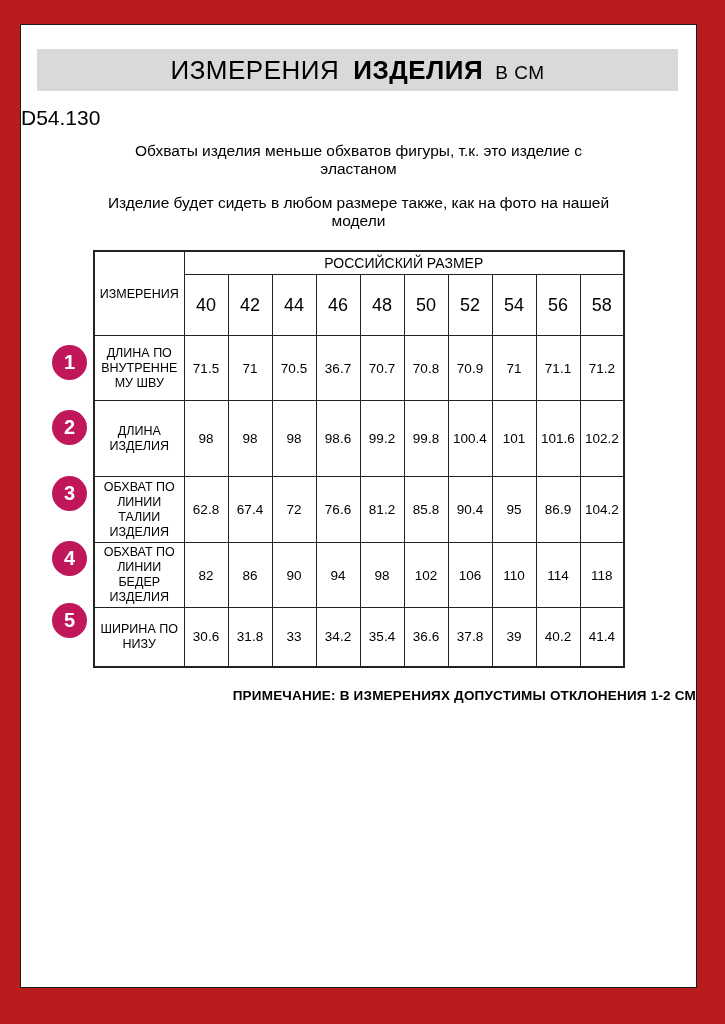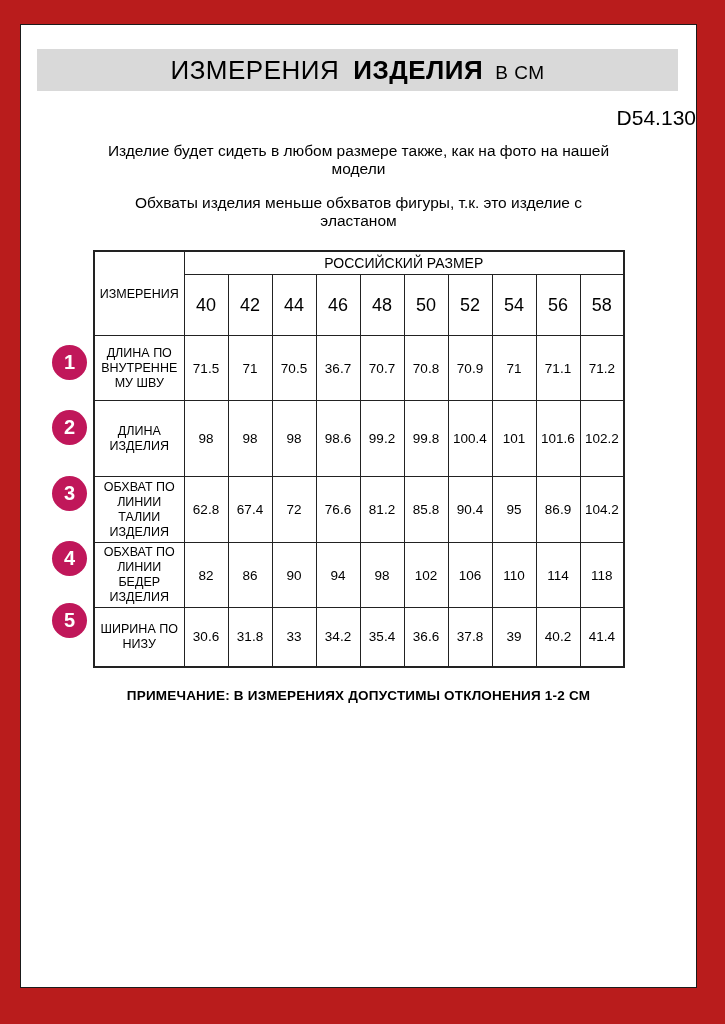--- a/index.html
+++ b/index.html
@@ -11,21 +11,21 @@
     position:absolute;left:20px;top:24px;width:677px;height:964px;
     border:1.5px solid #1b1b1b;box-sizing:border-box;background:#fff;
   }
   .header-bar{
     margin:24px 0 0 16px;width:641px;height:42px;background:#d9d9d9;
     text-align:center;line-height:42px;white-space:nowrap;
   }
   .h-reg{font-size:26px;letter-spacing:0.5px;}
   .h-bold{font-size:26px;font-weight:bold;letter-spacing:0.5px;margin:0 12px 0 14px;}
   .h-suffix{font-size:19px;letter-spacing:0.5px;}
-  .code{margin-top:15px;text-align:right;font-size:21px;}
+  .code{margin-top:15px;text-align:left;font-size:21px;}
   .intro{
     margin:12px auto 0 auto;max-width:560px;text-align:center;
     font-size:15.5px;line-height:17.5px;white-space:pre-line;
   }
   .intro + .intro{margin-top:17px;}
   .table-zone{display:flex;margin-top:21px;align-items:flex-start;}
   .markers{width:72px;flex:0 0 72px;display:flex;flex-direction:column;}
   .marker-spacer{height:80px;}
   .marker-cell{display:flex;align-items:center;}
   .circle{
@@ -40,40 +40,40 @@
   table.size-table th, table.size-table td{
     border:1px solid #222;padding:1px 2px;text-align:center;vertical-align:middle;
     overflow:hidden;
   }
   th.corner{font-size:12.5px;font-weight:normal;}
   th.group{font-size:14px;font-weight:normal;height:20px;}
   th.size{font-size:18px;font-weight:normal;height:58px;}
   td.label{font-size:12.5px;line-height:15px;white-space:pre-line;}
   td.val{font-size:13.5px;}
   .note{
-    margin-top:20px;text-align:center;font-size:13.5px;font-weight:bold;
+    margin-top:20px;text-align:right;font-size:13.5px;font-weight:bold;
     letter-spacing:0.2px;
   }
 </style>
 </head>
 <body>
 
 <div class="canvas">
   <div class="frame">
 
     <div class="header-bar">
       <span class="h-reg">ИЗМЕРЕНИЯ</span><span class="h-bold">ИЗДЕЛИЯ</span><span class="h-suffix">В СМ</span>
     </div>
 
     <div class="code">D54.130</div>
 
+    <p class="intro">Обхваты изделия меньше обхватов фигуры, т.к. это изделие с
+эластаном</p>
     <p class="intro">Изделие будет сидеть в любом размере также, как на фото на нашей
 модели</p>
-    <p class="intro">Обхваты изделия меньше обхватов фигуры, т.к. это изделие с
-эластаном</p>
 
     <div class="table-zone">
       <div class="markers" id="markers">
           <div class="marker-spacer"></div>
           <div class="marker-cell" style="height: 65px;">
             <div class="circle">1</div>
           </div>
           <div class="marker-cell" style="height: 65px;">
             <div class="circle">2</div>
           </div>

